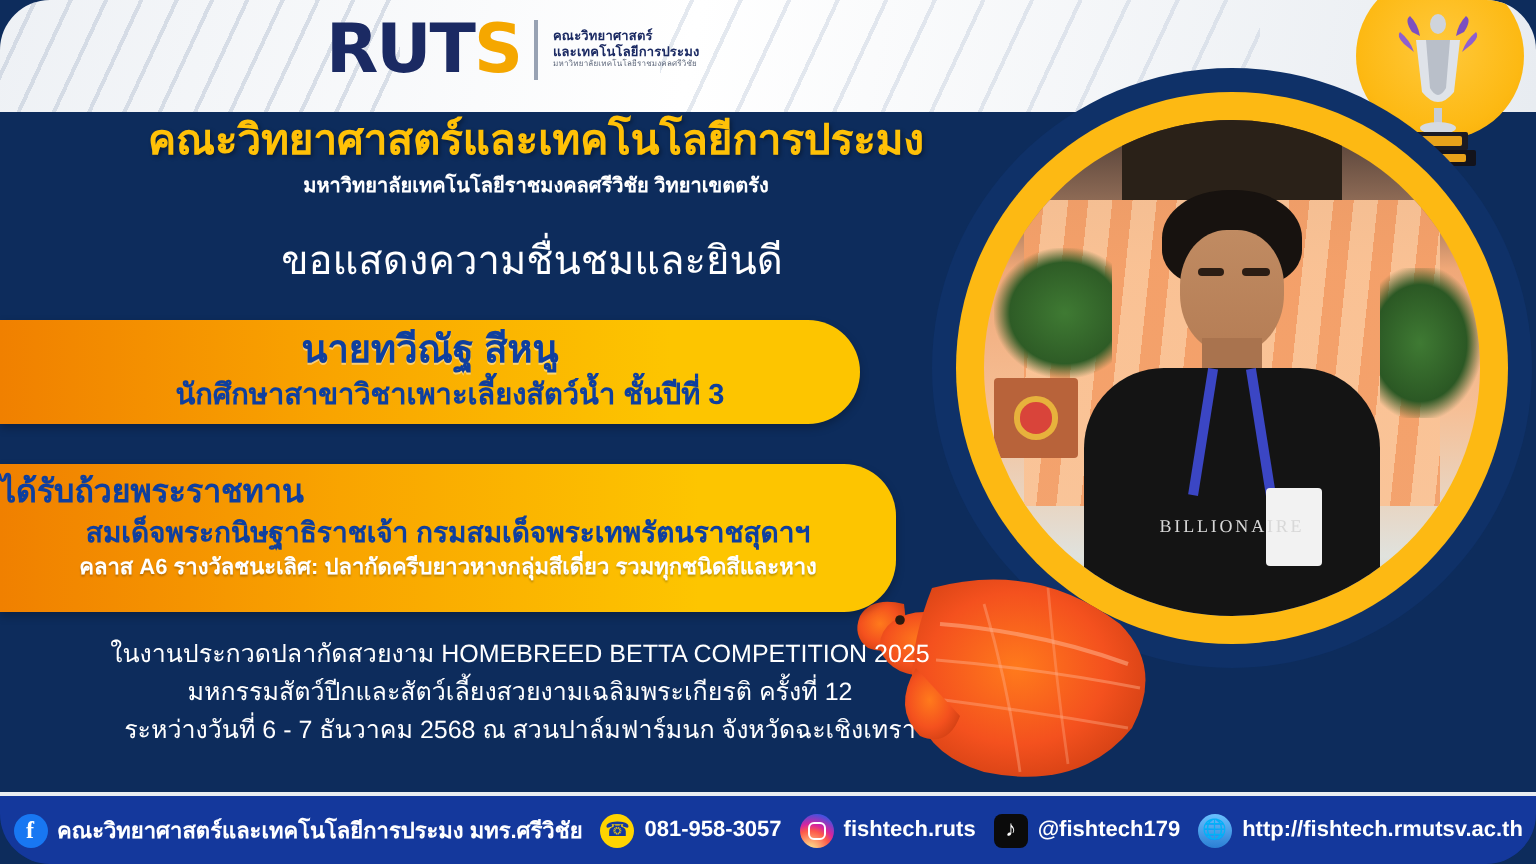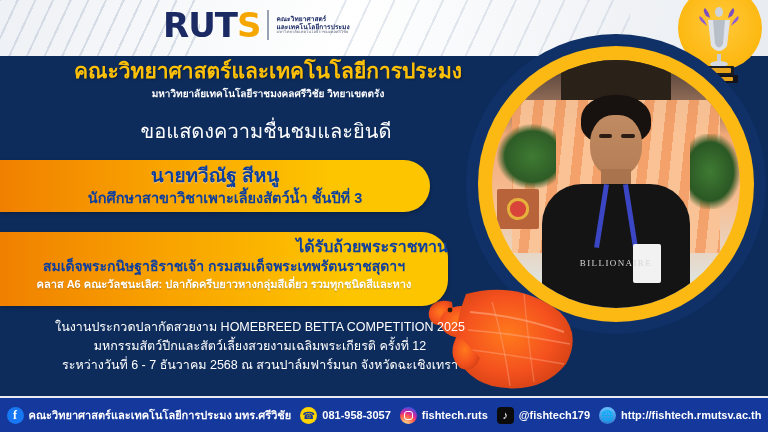--- a/index.html
+++ b/index.html
@@ -8,20 +8,21 @@
     font-family:"Liberation Sans", sans-serif;
     background:#0d2c5c;
     overflow:hidden;
     position:relative;
   }
   #poster {
     position:relative;
     width:768px; height:432px;
     background:#0d2c5c;
     overflow:hidden;
+    border-radius:25px;
   }
 
   
   .header {
     position:absolute; left:0; top:0; width:768px; height:56px;
     background:linear-gradient(100deg,#eef1f5 0%,#ffffff 45%,#e8ecf1 100%);
     overflow:hidden;
   }
   .header-diag {
     position:absolute; top:-30px; left:-40px; width:240px; height:130px;
@@ -110,22 +111,22 @@
     background:linear-gradient(90deg,#f08000 0%,#f9a400 38%,#fdc500 78%,#fdc500 100%);
     box-shadow:0 2px 4px rgba(0,0,0,.25);
   }
   .pill-name { left:0; top:160px; width:430px; height:52px; }
   .pill-award { left:0; top:232px; width:448px; height:74px; }
 
   .pill-name .n1 { text-align:center; color:#0f3f9e; font-size:19px; font-weight:bold;
     line-height:24px; padding-top:4px; text-shadow:0 1px 0 rgba(255,255,255,.45); }
   .pill-name .n2 { text-align:center; color:#0f3f9e; font-size:14.5px; font-weight:bold; line-height:20px;margin-left:20px; }
 
-  .pill-award .a1 { text-align:right; color:#0f3f9e; font-size:16px; font-weight:bold;
-    line-height:21px; padding-top:4px;padding-left:25px; }
+  .pill-award .a1 { text-align:left; color:#0f3f9e; font-size:16px; font-weight:bold;
+    line-height:21px; padding-top:4px; }
   .pill-award .a2 { text-align:center; color:#0f3f9e; font-size:14px; font-weight:bold; line-height:19px; }
   .pill-award .a3 { text-align:center; color:#ffffff; font-size:11px; font-weight:bold; line-height:16px;
     text-shadow:0 1px 1px rgba(0,0,0,.25); }
 
   .event { position:absolute; left:0; top:318px; width:520px; text-align:center; color:#ffffff; }
   .event div { font-size:12.5px; line-height:19px;text-align:center; }
 
   
   .footer-sep { position:absolute; left:0; top:396px; width:768px; height:2px; background:#e9edf2; }
   .footer {
@@ -229,21 +230,21 @@
   <div class="congrats">ขอแสดงความชื่นชมและยินดี</div>
 
   <div class="pill pill-name">
     <div class="n1">นายทวีณัฐ สีหนู</div>
     <div class="n2">นักศึกษาสาขาวิชาเพาะเลี้ยงสัตว์น้ำ ชั้นปีที่ 3</div>
   </div>
 
   <div class="pill pill-award">
     <div class="a1">ได้รับถ้วยพระราชทาน</div>
     <div class="a2">สมเด็จพระกนิษฐาธิราชเจ้า กรมสมเด็จพระเทพรัตนราชสุดาฯ</div>
-    <div class="a3">คลาส A6  คณะวัลชนะเลิศ: ปลากัดครีบยาวหางกลุ่มสีเดี่ยว รวมทุกชนิดสีและหาง</div>
+    <div class="a3">คลาส A6  รางวัลชนะเลิศ: ปลากัดครีบยาวหางกลุ่มสีเดี่ยว รวมทุกชนิดสีและหาง</div>
   </div>
 
   <div class="event">
     <div>ในงานประกวดปลากัดสวยงาม HOMEBREED BETTA COMPETITION 2025</div>
     <div>มหกรรมสัตว์ปีกและสัตว์เลี้ยงสวยงามเฉลิมพระเกียรติ ครั้งที่ 12</div>
     <div>ระหว่างวันที่ 6 - 7 ธันวาคม 2568 ณ สวนปาล์มฟาร์มนก จังหวัดฉะเชิงเทรา</div>
   </div>
 
   <div class="footer-sep"></div>
   <div class="footer">

